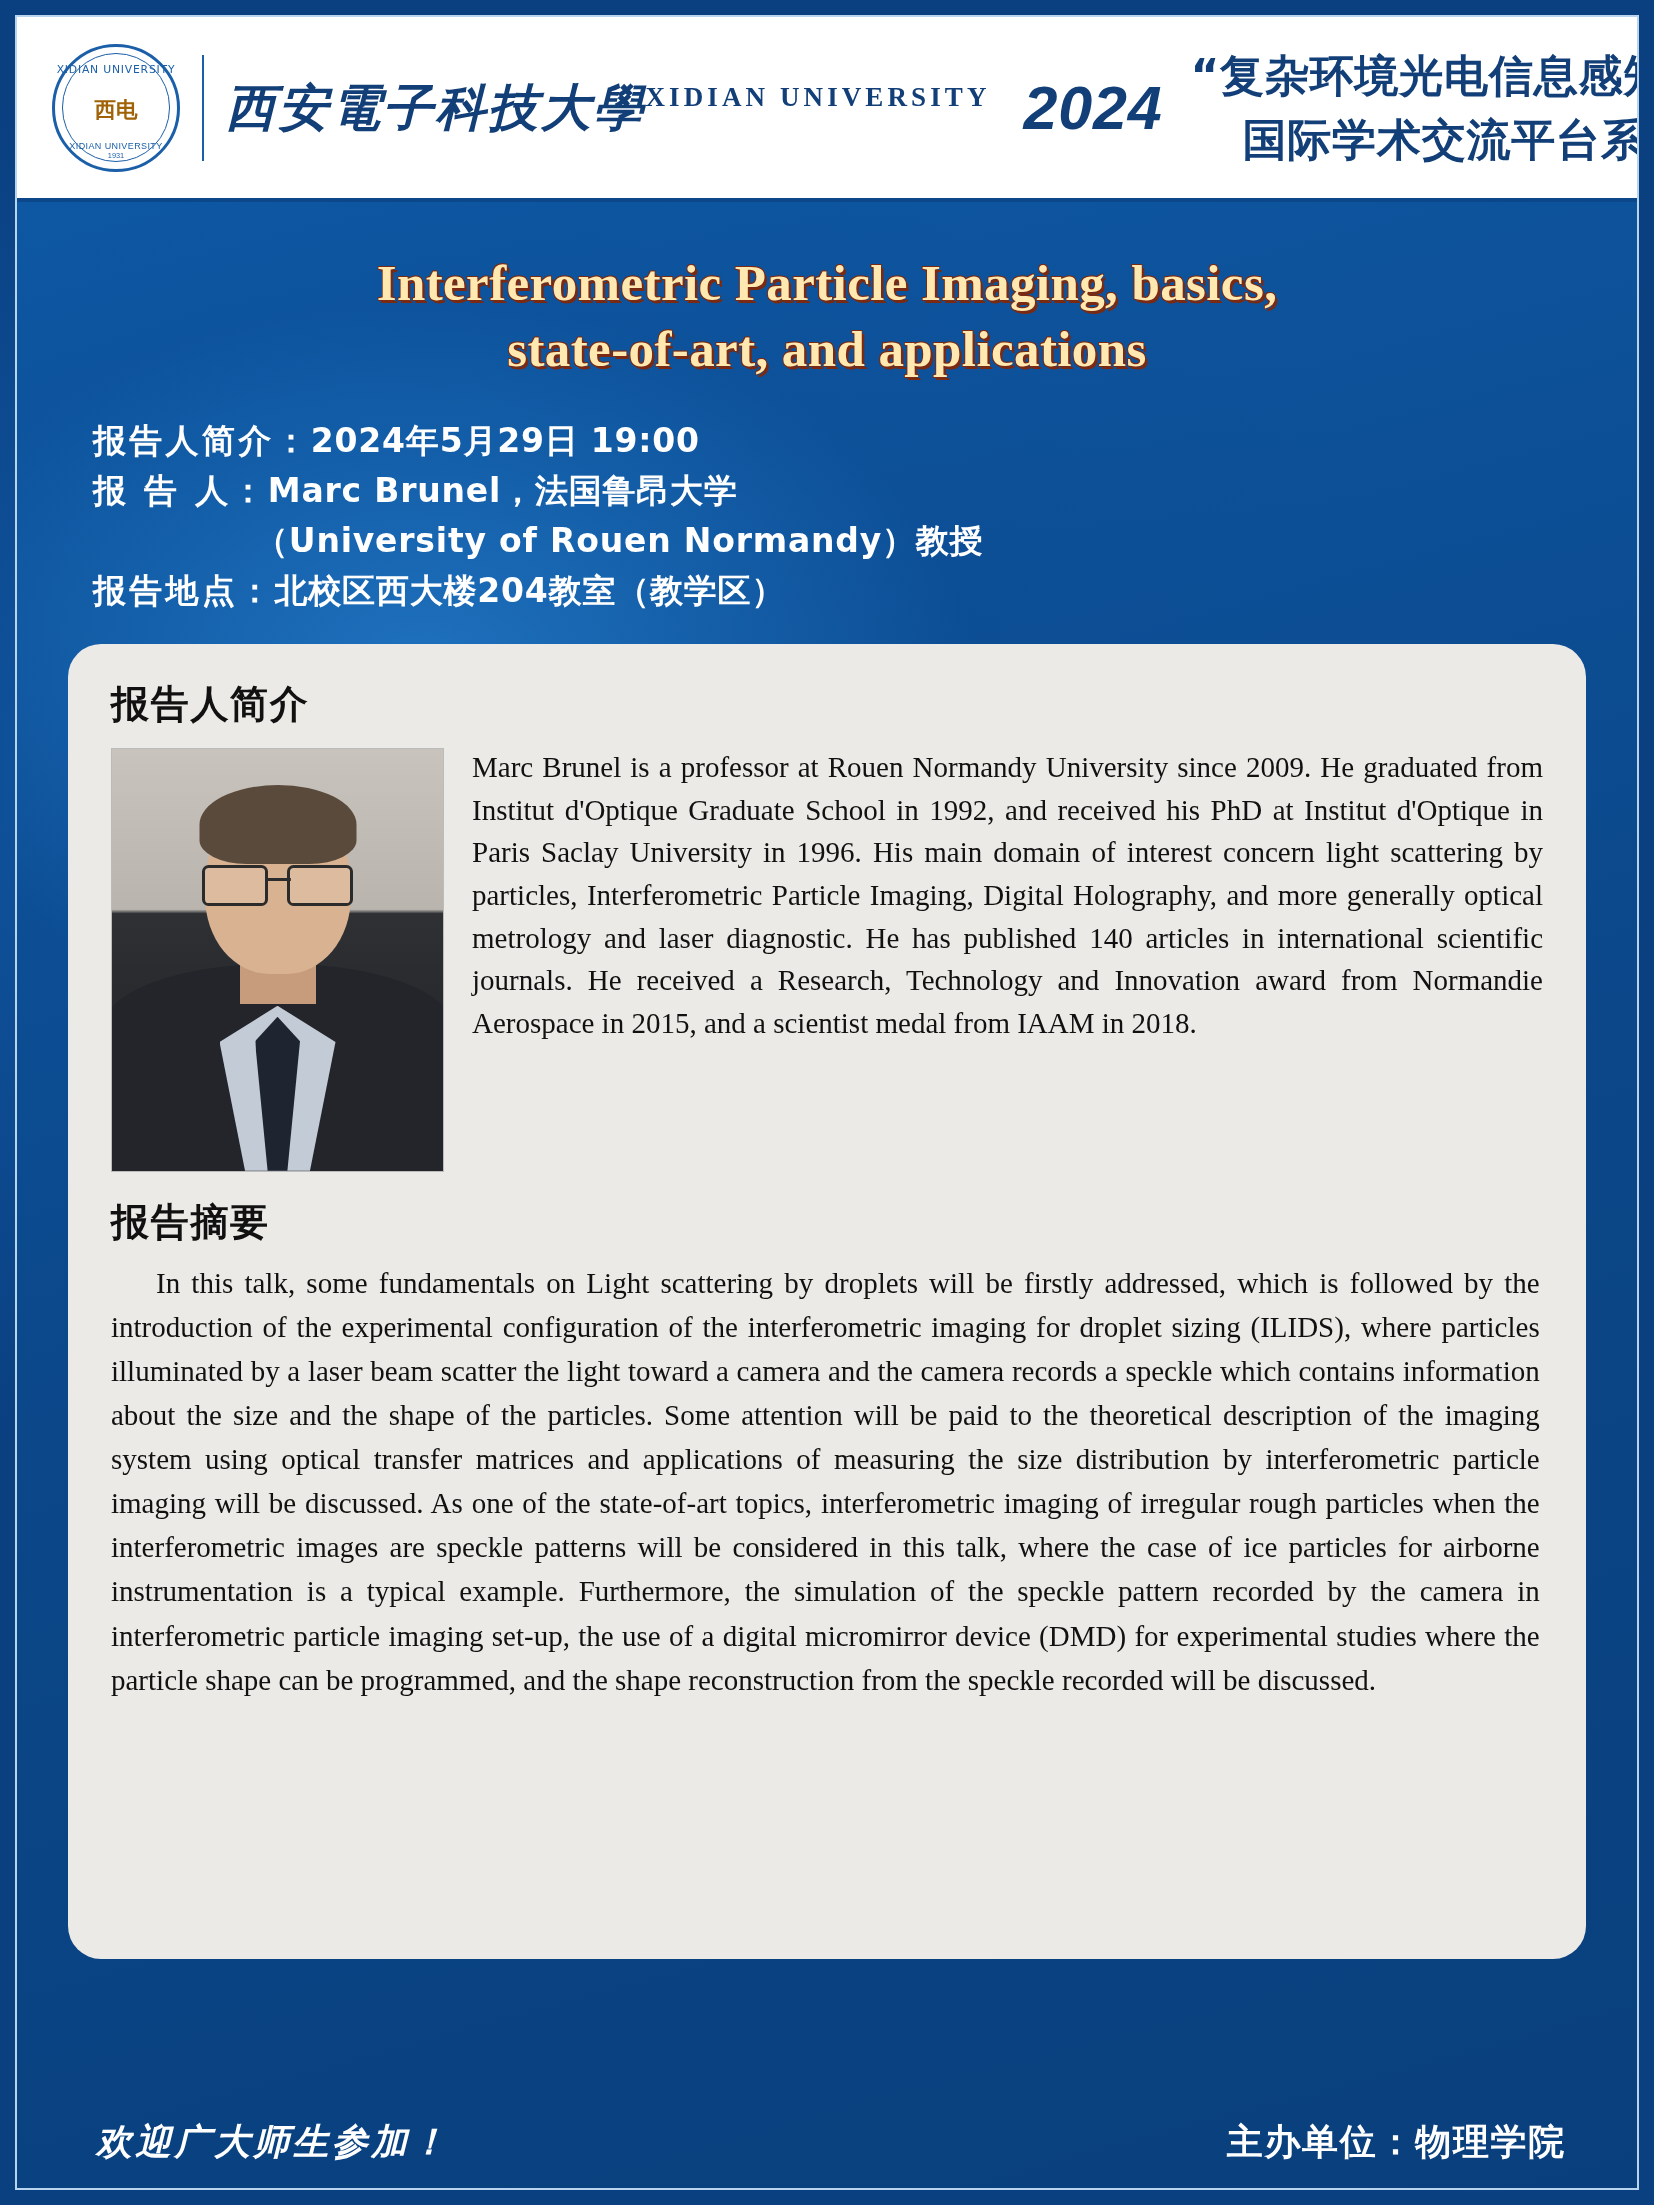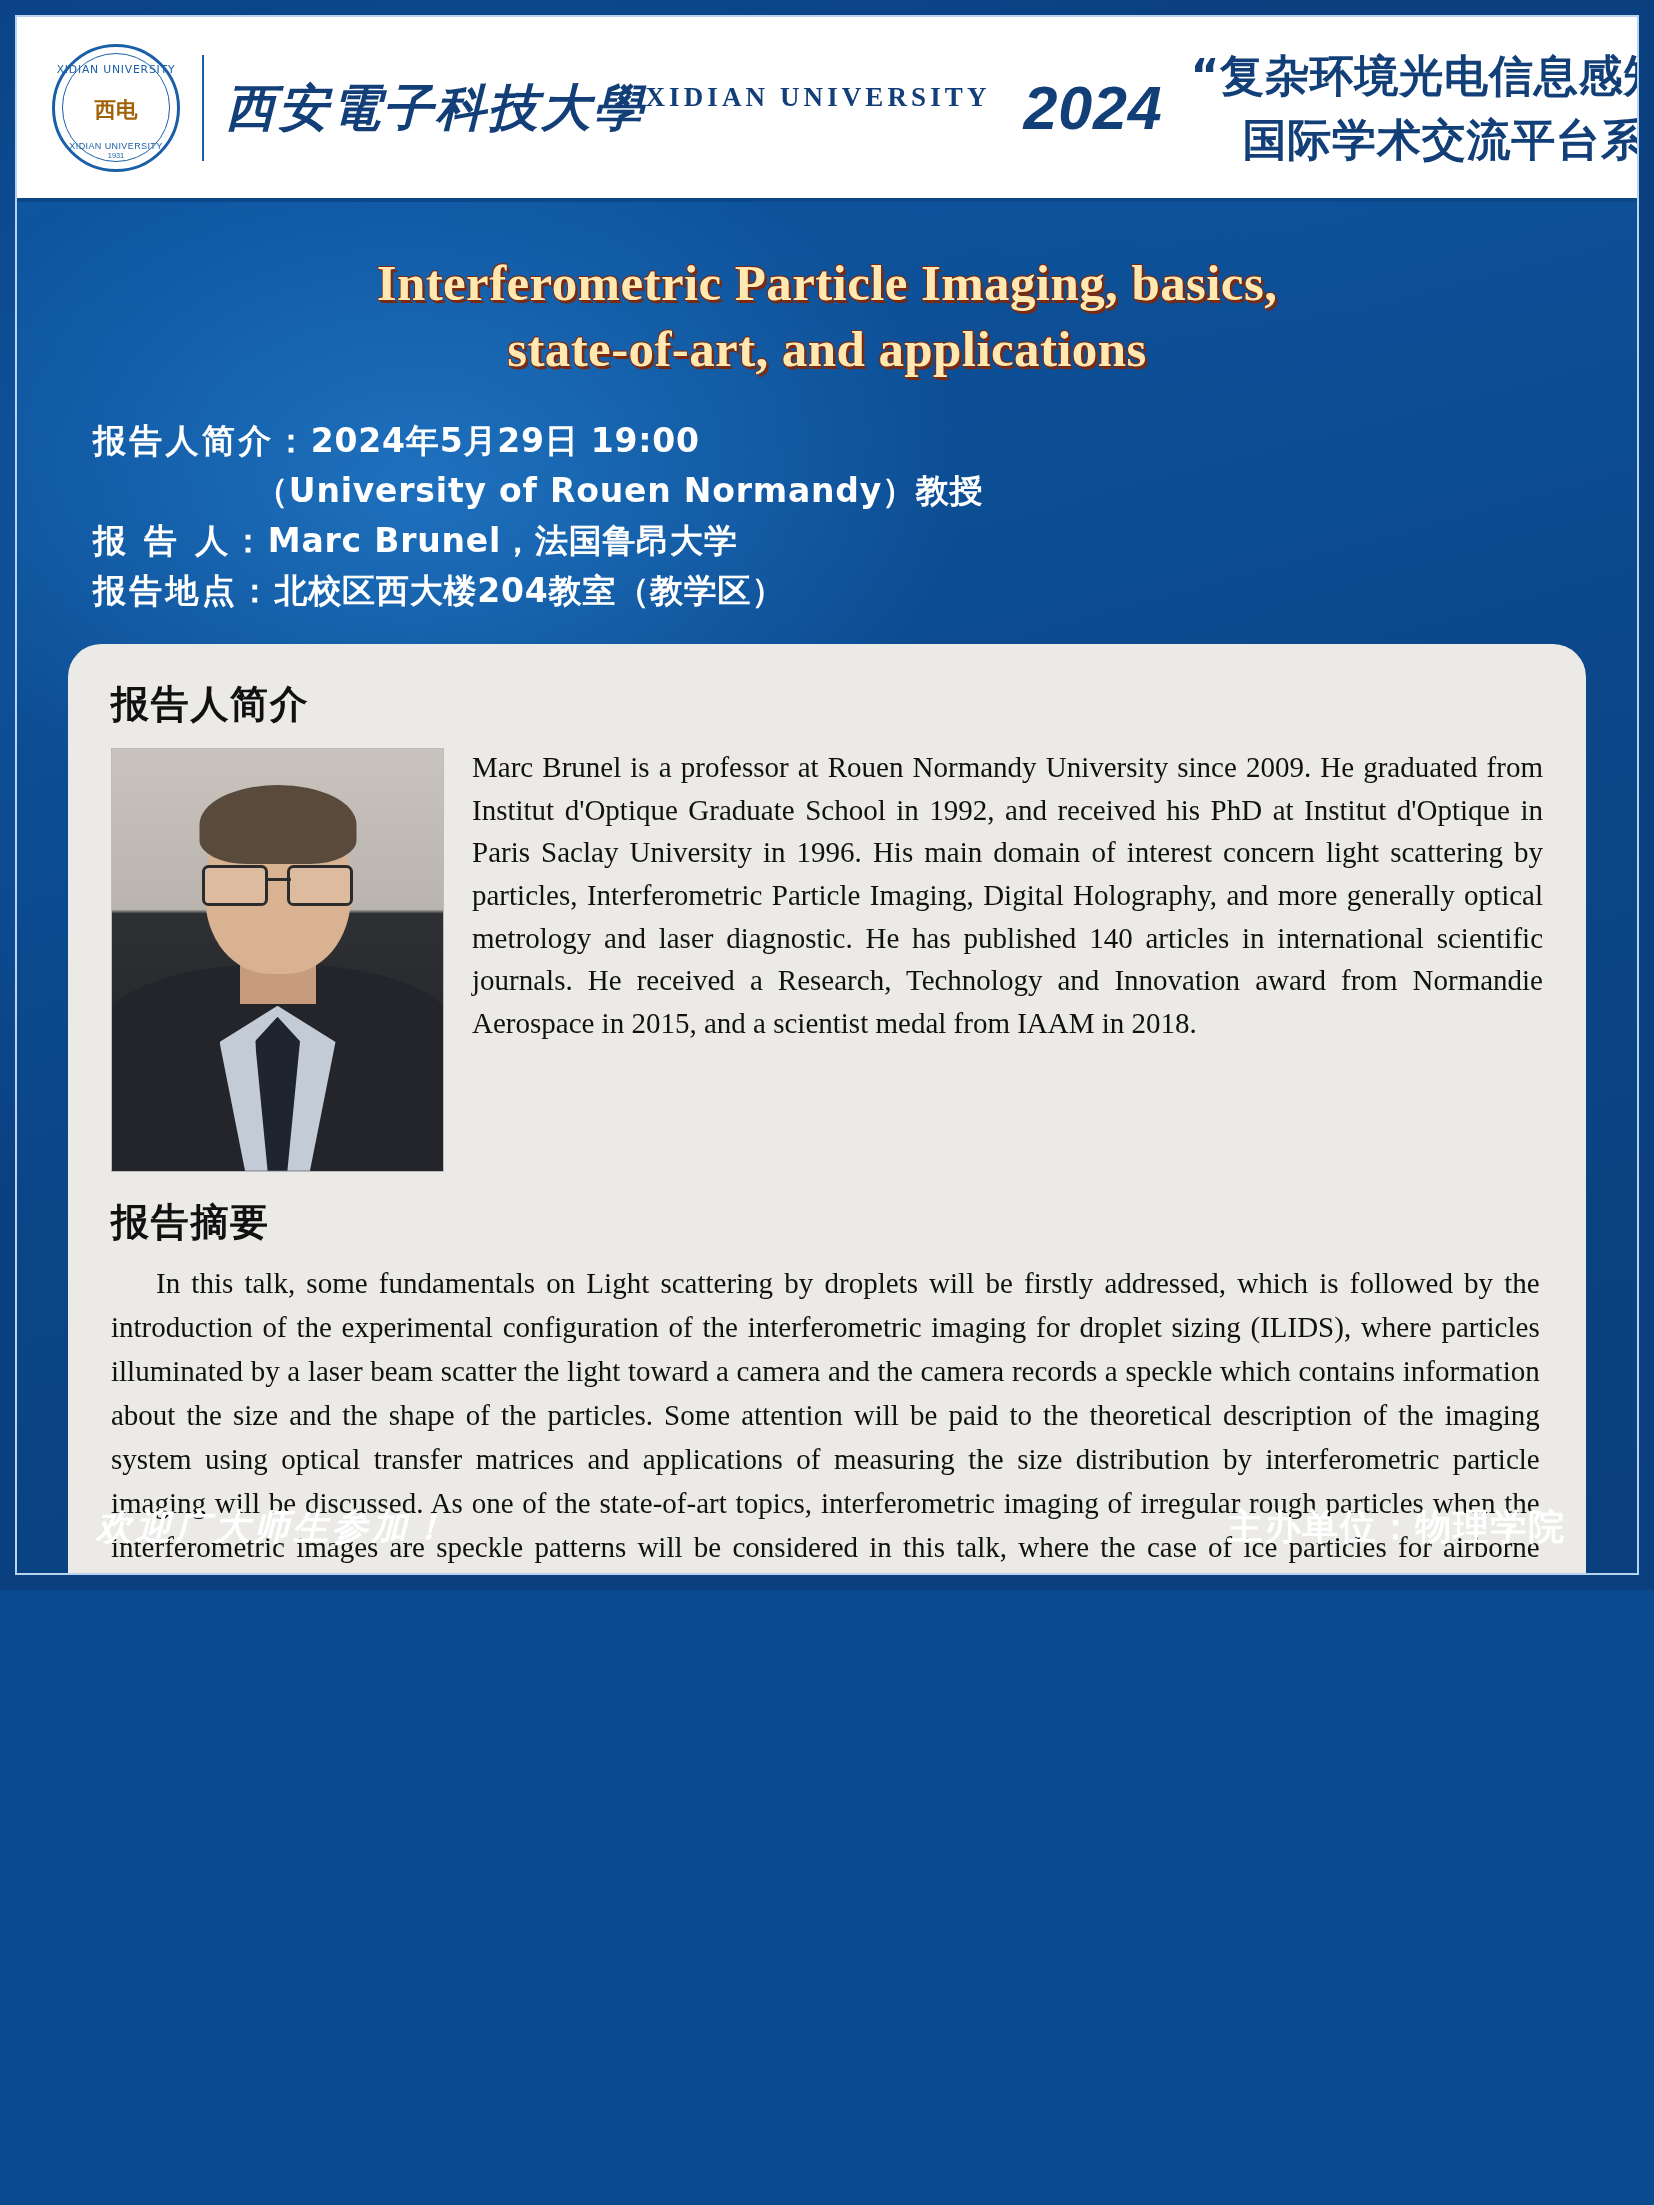--- a/index.html
+++ b/index.html
@@ -9,21 +9,21 @@
   body {
     width: 1654px;
     height: 2205px;
     font-family: "Liberation Sans", sans-serif;
     background: #0a4a8f;
     overflow: hidden;
   }
   .poster {
     position: relative;
     width: 1654px;
-    height: 1590px;
+    height: 2205px;
     background:
       radial-gradient(ellipse 1158px 744px at 30% 35%, #1565b5 0%, #0e4f97 45%, #0a3f80 100%),
       linear-gradient(160deg, #0d5aa8 0%, #0a4182 60%, #083a75 100%);
     box-sizing: border-box;
     padding: 15px 15px 15px 15px;
   }
   .poster-inner {
     position: relative;
     width: 100%;
     height: 100%;
@@ -396,25 +396,25 @@
 
     <div class="talk-title">
       <div>Interferometric Particle Imaging, basics,</div>
       <div>state-of-art, and applications</div>
     </div>
 
     <div class="info">
       <div class="info-row">
         <span class="info-label">报告人简介：</span><span>2024年5月29日 19:00</span>
       </div>
+      <div class="info-row">
+        <span class="info-label">报 告 人：</span><span>Marc Brunel，法国鲁昂大学</span>
+      </div>
       <div class="info-row indent">
         <span>（University of Rouen Normandy）教授</span>
-      </div>
-      <div class="info-row">
-        <span class="info-label">报 告 人：</span><span>Marc Brunel，法国鲁昂大学</span>
       </div>
       <div class="info-row">
         <span class="info-label">报告地点：</span><span>北校区西大楼204教室（教学区）</span>
       </div>
     </div>
 
     <div class="card">
       <h2>报告人简介</h2>
       <div class="bio-wrap">
         <div class="portrait">

